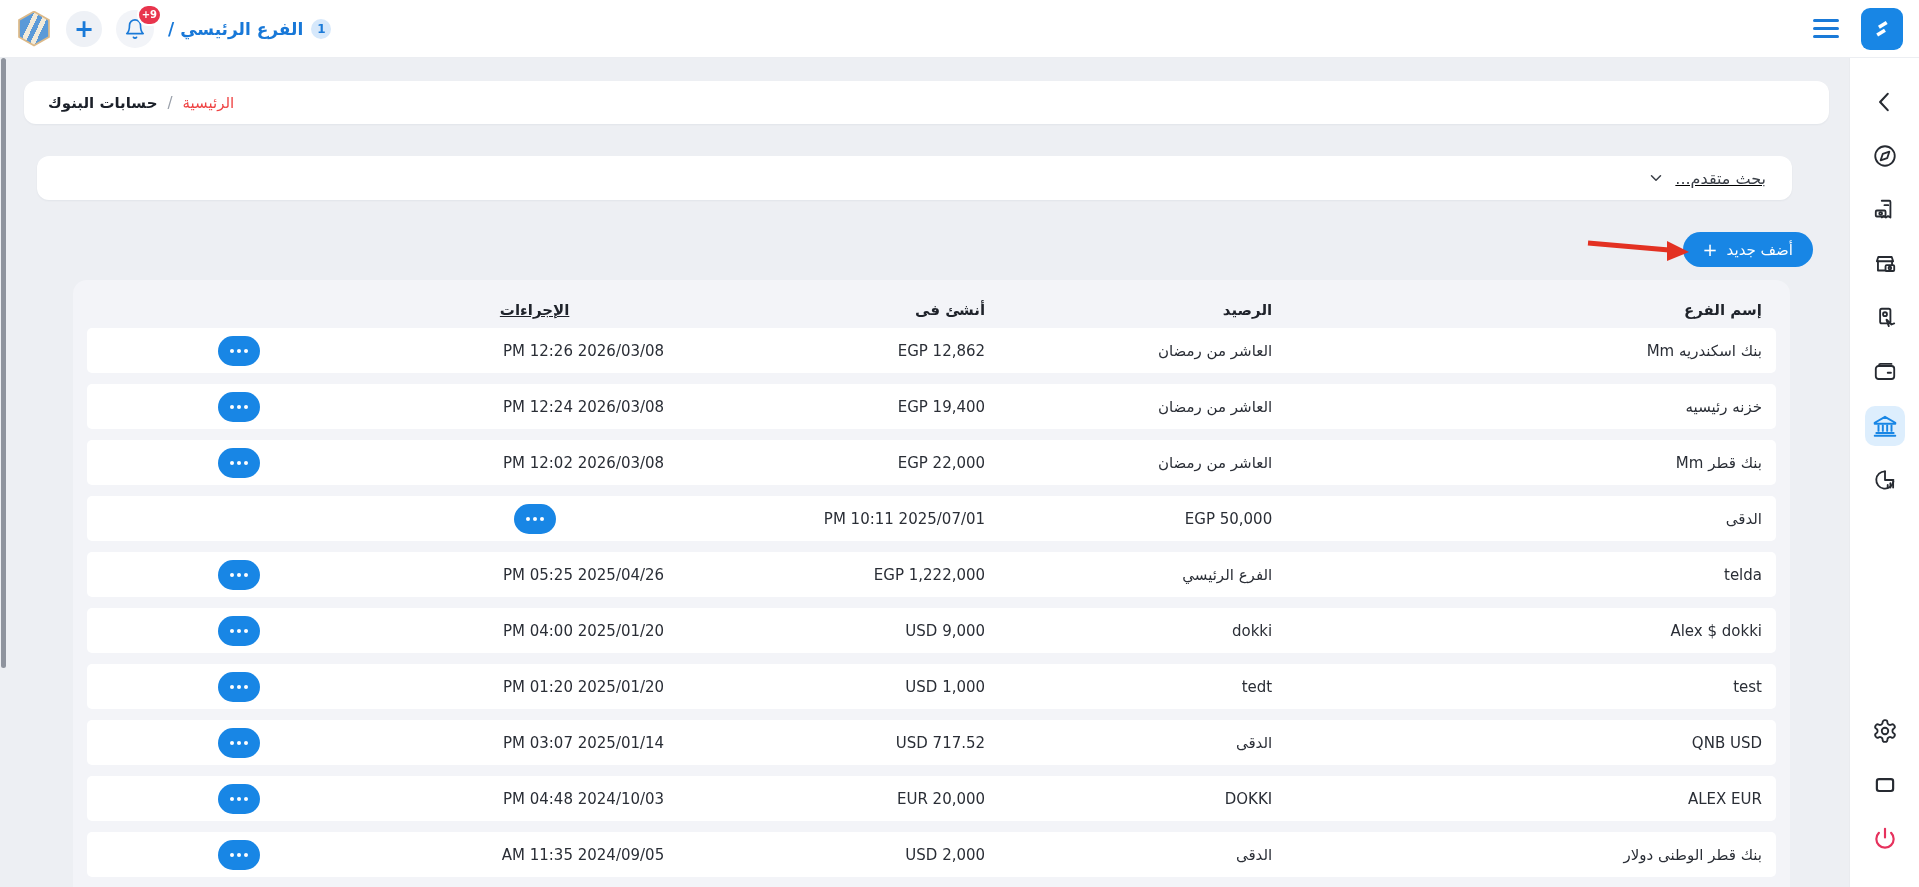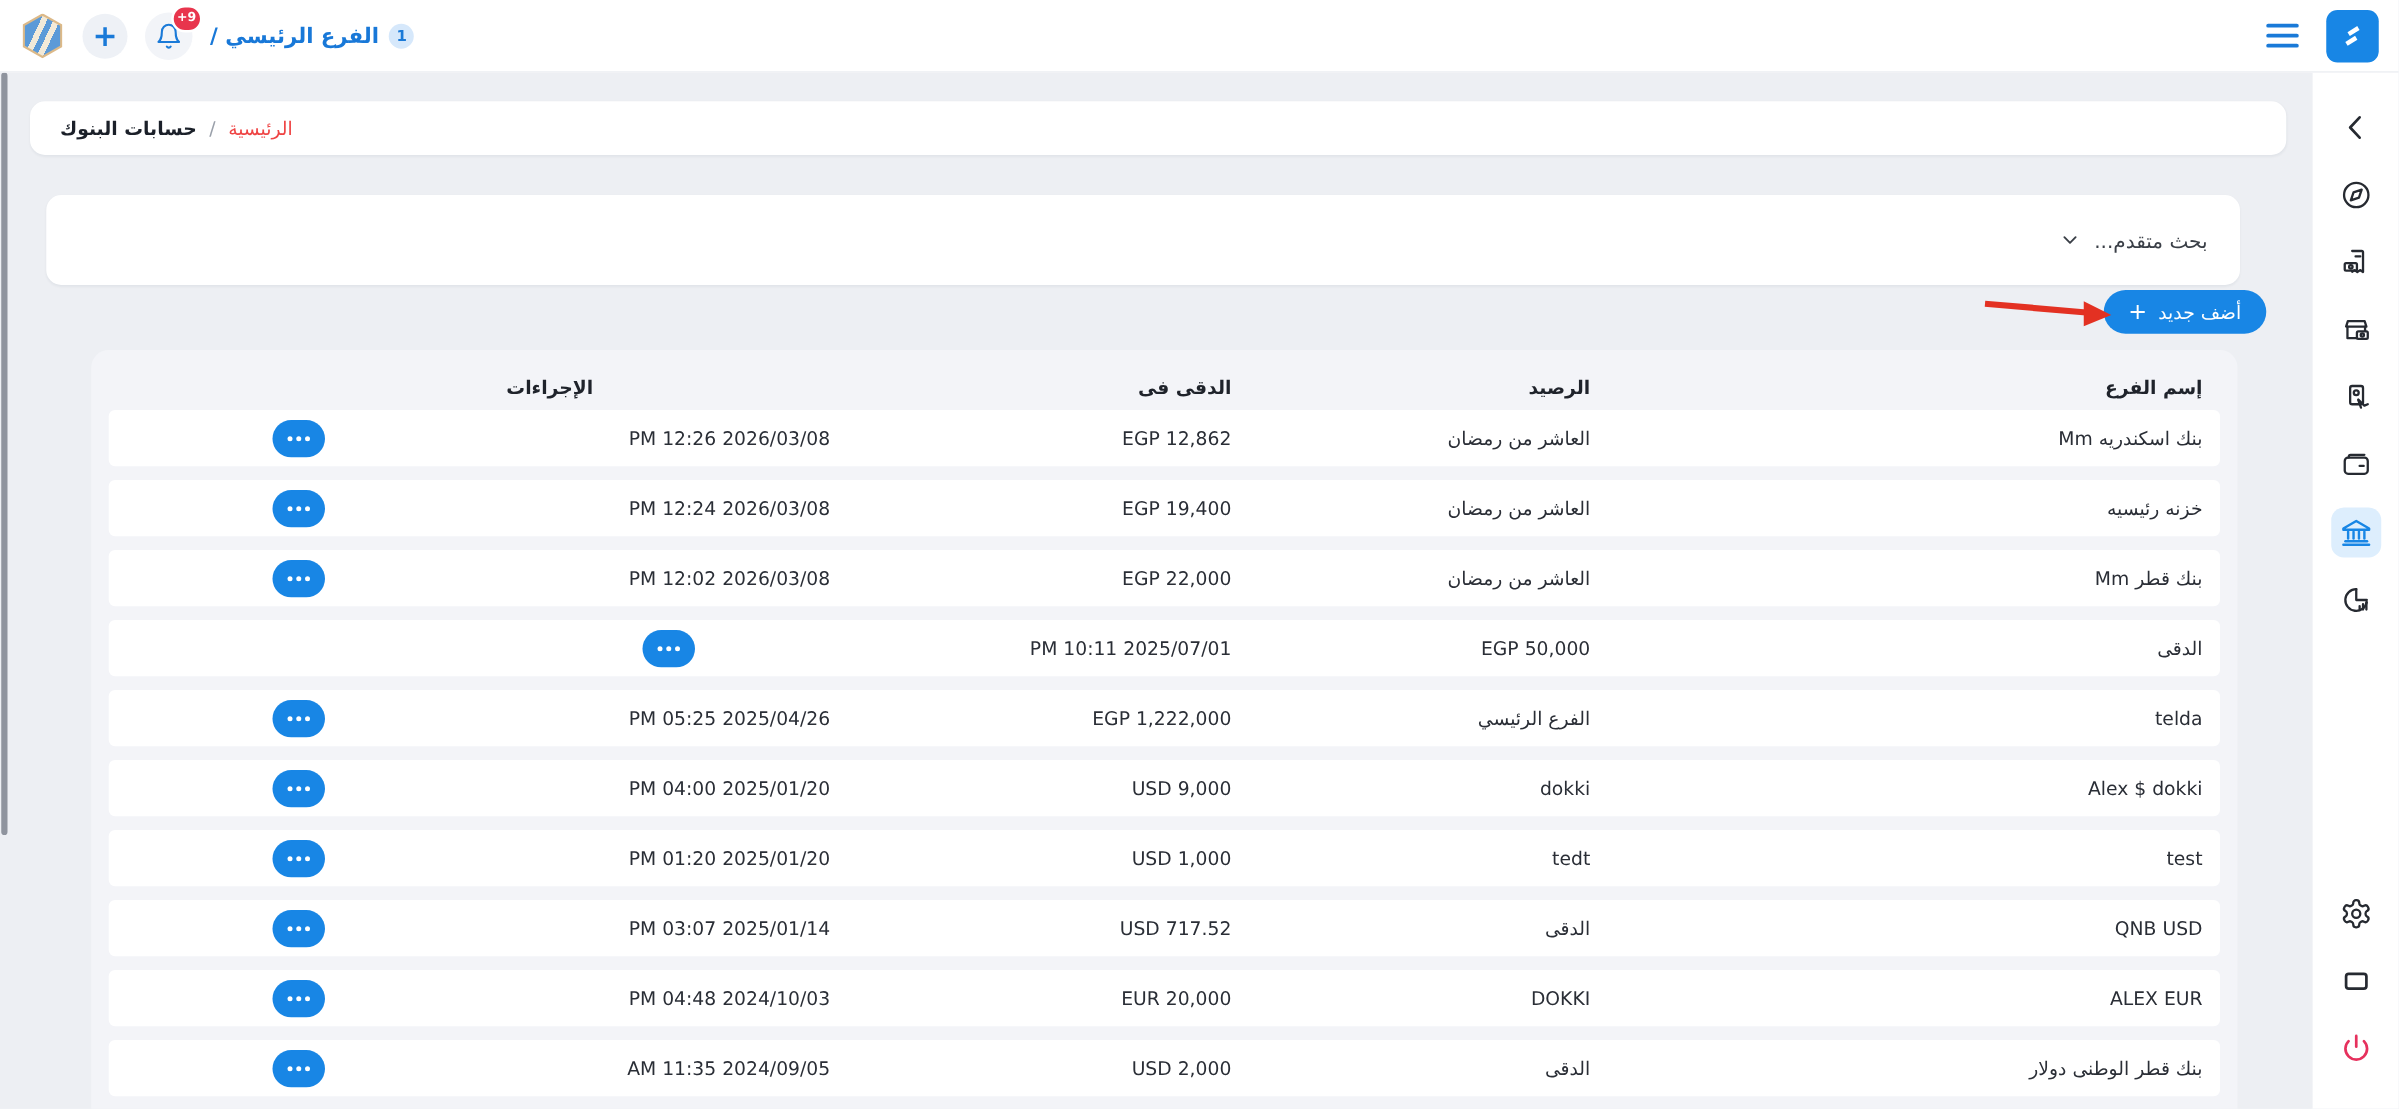--- a/index.html
+++ b/index.html
@@ -47,37 +47,37 @@
   .scroll-thumb { position:absolute; left:0; top:0; width:5px; height:610px; background:#8f949e; border-radius:3px; }
 
   .card { background:#fff; border-radius:12px; box-shadow:0 1px 2px rgba(20,30,60,.05); }
   .breadcrumb-card { position:absolute; top:23px; left:24px; right:20px; height:43px;
                      display:flex; align-items:center; justify-content:flex-end; padding:0 24px; direction:rtl; }
   .crumb { display:flex; align-items:center; gap:10px; font-size:15px; }
   .crumb-home { color:#ef4444; cursor:pointer; }
   .crumb-sep { color:#9aa0aa; }
   .crumb-current { color:#1b2029; font-weight:bold; }
 
-  .search-card { position:absolute; top:98px; left:37px; right:57px; height:72px;
-                 display:flex; align-items:center; padding:0 26px; direction:rtl; cursor:pointer; }
+  .search-card { position:absolute; top:98px; left:37px; right:57px; height:44px;
+                 display:flex; align-items:center; padding:0 26px; direction:rtl; cursor:pointer;text-decoration:underline; }
   .search-label { font-size:16px; color:#3a3f47; }
   .search-card svg { width:18px; height:18px; margin-right:10px; }
 
   .add-btn { position:absolute; top:174px; right:36px; height:35px; background:#1886e5; color:#fff;
              border:none; border-radius:18px; padding:0 20px; font-size:15px; display:flex; direction:rtl;
              align-items:center; gap:9px; cursor:pointer; font-family:inherit; }
   .add-plus { font-size:18px; line-height:1; }
   .arrow-svg { position:absolute; top:178px; left:1585px; width:104px; height:26px; pointer-events:none; }
 
   .table-card { position:absolute; top:222px; left:73px; right:59px; bottom:-30px;
                 background:#f3f4f8; border-radius:14px; padding:12px 14px; }
   .tgrid { display:grid; grid-template-columns:29% 17% 19% 17% 18%; direction:rtl; align-items:center; }
   .thead { height:36px; font-weight:bold; font-size:15px; color:#1f232b; }
   .thead > div { padding:0 14px; text-align:start; }
-  .thead > div:last-child { text-align:left; }
+  .thead > div:last-child { text-align:center;text-decoration:underline; }
   .trow { background:#fff; height:45px; margin-bottom:11px; border-radius:5px; font-size:15px; color:#2a2e36; }
   .trow > div { padding:0 14px; text-align:right; overflow:hidden; white-space:nowrap; }
   .cell-ltr { direction:ltr; unicode-bidi:isolate; }
   .cell-actions { display:flex; justify-content:center; }
   .dots-btn { width:42px; height:30px; border:none; border-radius:16px; background:#1886e5; cursor:pointer;
               display:flex; align-items:center; justify-content:center; gap:3px; }
   .dots-btn i { width:4px; height:4px; border-radius:50%; background:#fff; }
 </style>
 </head>
 <body>
@@ -245,21 +245,21 @@
 
   <svg class="arrow-svg" viewBox="0 0 104 26">
     <line x1="3" y1="7" x2="84" y2="14" stroke="#e33122" stroke-width="5"></line>
     <polygon points="104,16 82,5 82,25" fill="#e33122"></polygon>
   </svg>
 
   <div class="table-card">
     <div class="tgrid thead">
         <div>إسم الفرع</div>
         <div>الرصيد</div>
-        <div>الدقى فى</div>
+        <div>أنشئ فى</div>
         <div>الإجراءات</div>
       </div>
     <div>
         <div class="tgrid trow">
           <div>بنك اسكندريه Mm</div>
           <div>العاشر من رمضان</div>
           <div><span class="cell-ltr">EGP 12,862</span></div>
           <div><span class="cell-ltr">PM 12:26 2026/03/08</span></div>
           <div class="cell-actions">
             <button class="dots-btn">

